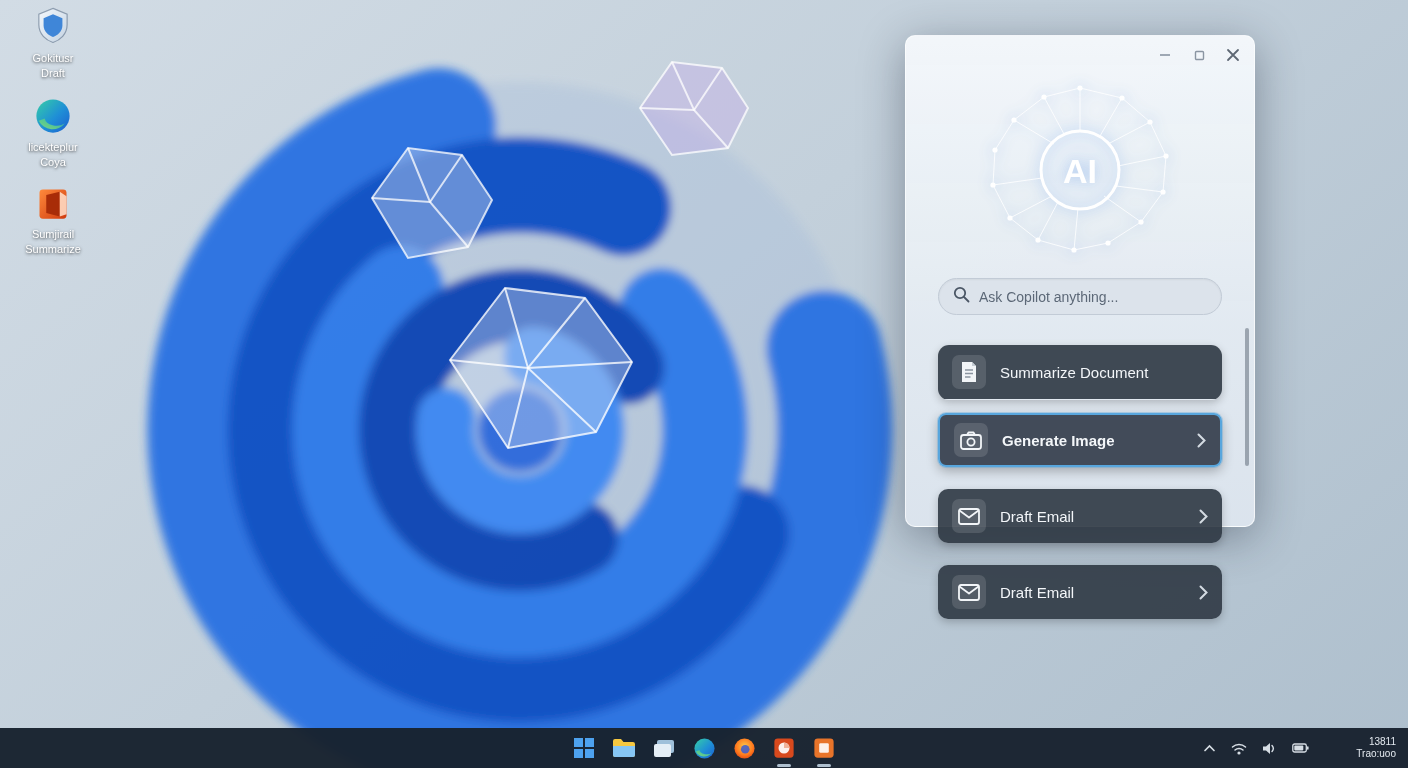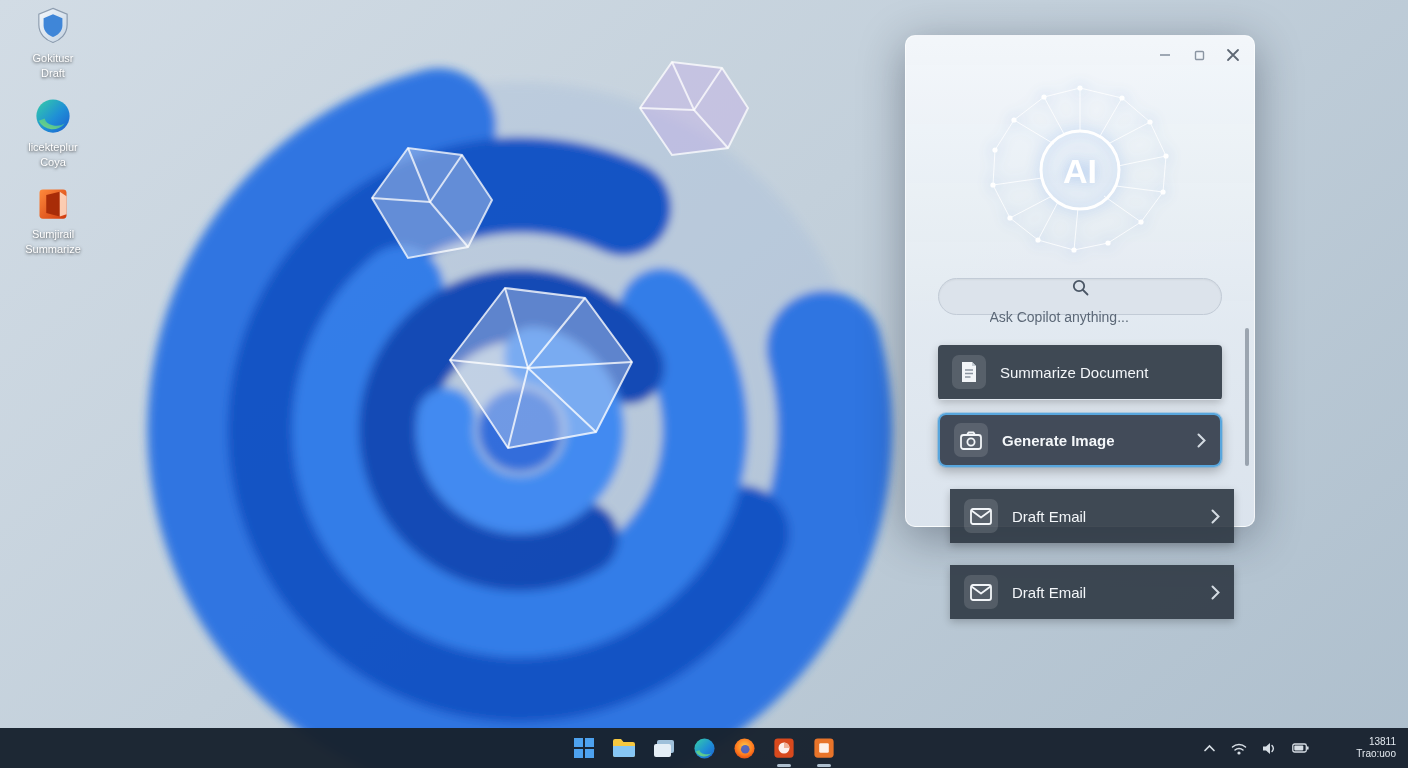--- a/index.html
+++ b/index.html
@@ -35,38 +35,37 @@
   .wc-btn { background: none; border: none; cursor: pointer; display: flex; align-items: center; justify-content: center; width: 18px; height: 18px; }
 
   .logo-wrap { display: flex; justify-content: center; padding-top: 46px; }
   .logo-wrap svg { filter: drop-shadow(0 0 7px rgba(150,185,235,0.9)); }
 
   .search-box {
     width: 284px; height: 37px; margin: 24px auto 0 auto;
     background: #dce3eb; border: 1px solid #c2cbd6; border-radius: 19px;
     display: flex; align-items: center; gap: 9px; padding: 0 14px;
     box-shadow: inset 0 1px 2px rgba(0,0,0,0.05);
-    flex-direction: column;
   }
   .search-box input {
     flex: 1; background: transparent; border: none; outline: none;
     font-size: 14px; color: #39424e; font-family: "Liberation Sans", sans-serif;
   }
   .search-box input::placeholder { color: #5c6877; }
 
   .actions { width: 284px; margin: 30px auto 0 auto; }
-  .action-group { border-radius: 4px; overflow: hidden; box-shadow: 0 3px 8px rgba(0,0,0,0.22); }
+  .action-group { border-radius: 11px; overflow: hidden; box-shadow: 0 3px 8px rgba(0,0,0,0.22); }
   .action-button {
     width: 100%; height: 54px; display: flex; align-items: center; gap: 14px;
     background: rgba(45,55,67,0.9); border: none; padding: 0 14px;
     color: #f3f6f9; font-size: 15px; font-family: "Liberation Sans", sans-serif;
     cursor: pointer; text-align: left;
   }
   .action-divider { height: 1px; background: rgba(255,255,255,0.10); }
-  .action-button.standalone { border-radius: 0; margin-top: 22px; box-shadow: 0 3px 8px rgba(0,0,0,0.22); margin-left: 12px; }
+  .action-button.standalone { border-radius: 10px; margin-top: 22px; box-shadow: 0 3px 8px rgba(0,0,0,0.22); }
   .action-button.highlighted {
     margin-top: 13px; border-radius: 8px;
     border: 2px solid #58a6dd;
     background: rgba(52,62,76,0.92);
     box-shadow: 0 0 0 1px rgba(88,166,221,0.35), 0 4px 12px rgba(0,0,0,0.28);
     font-weight: bold;
   }
   .icon-tile {
     width: 34px; height: 34px; border-radius: 7px; flex: 0 0 34px;
     background: rgba(255,255,255,0.13);

